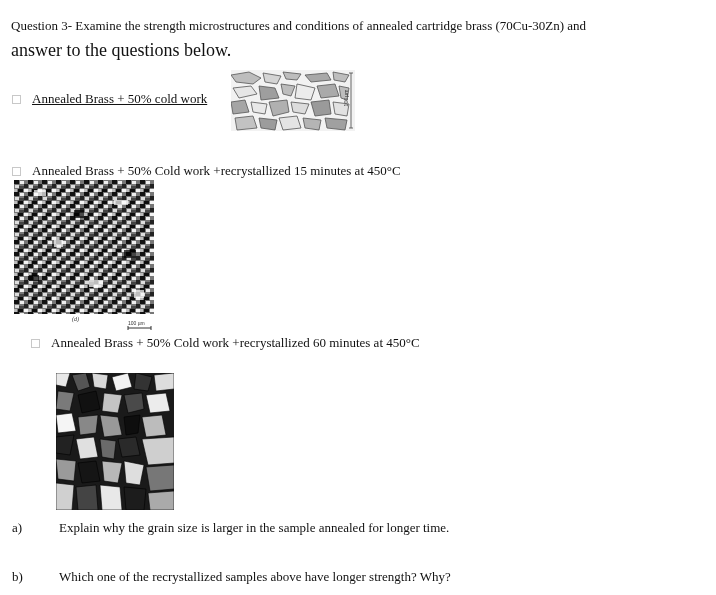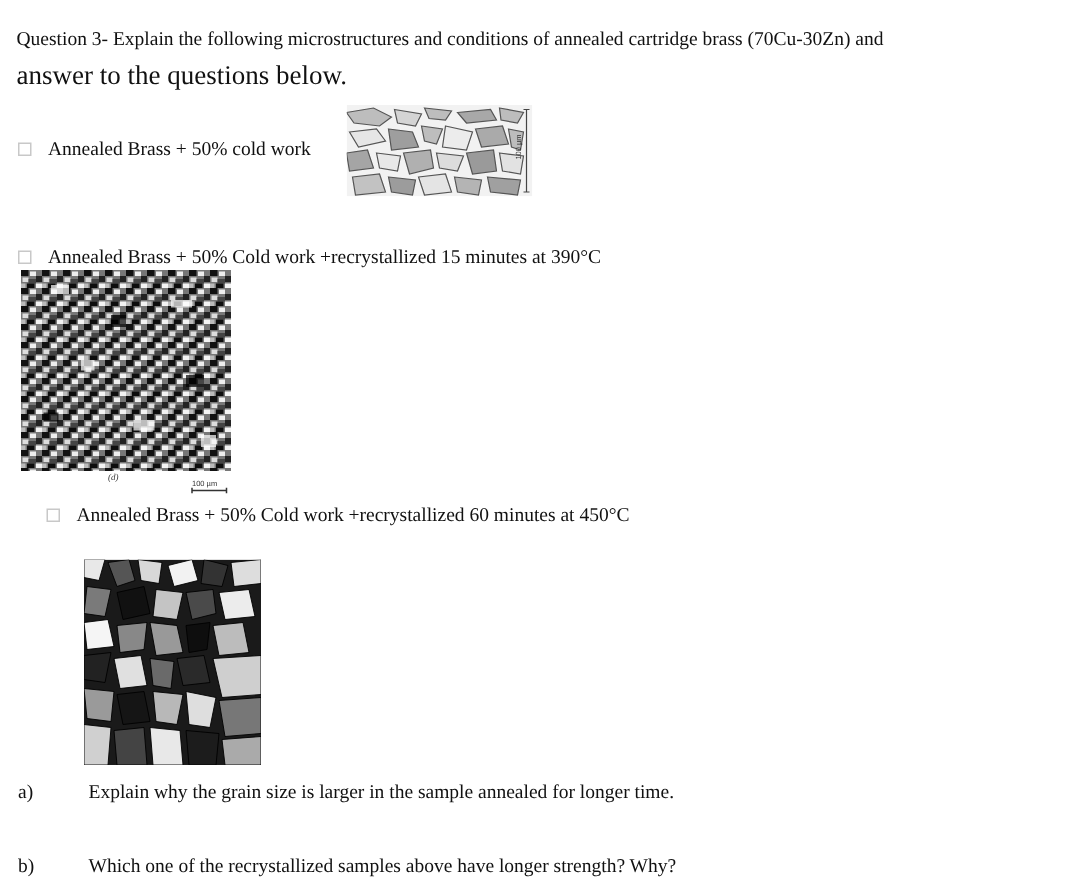--- a/index.html
+++ b/index.html
@@ -17,25 +17,25 @@
   .micro svg { display: block; }
   .caption { font-size: 6px; font-style: italic; color: #333; }
   .scale { font-size: 5px; color: #333; font-family: "Liberation Sans", sans-serif; }
   .sub-label { font-size: 13px; line-height: 16px; }
   .sub-text { font-size: 13px; line-height: 16px; white-space: nowrap; }
 </style>
 </head>
 <body>
 
 <div class="abs q-title">
-  <b>Question 3-</b><span> Explain the following microstructures and conditions of annealed cartridge brass (70Cu-30Zn) and</span>
+  <b>Question 3-</b><span> Examine the strength microstructures and conditions of annealed cartridge brass (70Cu-30Zn) and</span>
 </div>
 <div class="abs q-line2">answer to the questions below.</div>
 
-<div class="abs opt" style="left:12px; top:91px;">
+<div class="abs opt" style="left:12px; top:91px;text-decoration:underline;">
   <span class="cb"></span>
   <span>Annealed Brass + 50% cold work</span>
 </div>
 <div class="abs micro" style="left:231px; top:70px; width:124px; height:61px;">
   <svg width="124" height="61" viewBox="0 0 124 61">
     <rect width="124" height="61" fill="#f2f2f2"></rect>
     <g stroke="#555" stroke-width="0.8" fill="#bdbdbd">
       <path d="M0,5 L18,2 L30,8 L22,14 L5,12 Z"></path>
       <path d="M32,3 L50,6 L46,14 L34,12 Z" fill="#d4d4d4"></path>
       <path d="M52,2 L70,4 L66,10 L55,9 Z"></path>
@@ -61,21 +61,21 @@
     </g>
     <line x1="120" y1="3" x2="120" y2="58" stroke="#444" stroke-width="0.8"></line>
     <line x1="118" y1="3" x2="122" y2="3" stroke="#444" stroke-width="0.8"></line>
     <line x1="118" y1="58" x2="122" y2="58" stroke="#444" stroke-width="0.8"></line>
   </svg>
   <span class="abs scale" style="left:107px; top:25px; transform: rotate(-90deg);">100 µm</span>
 </div>
 
 <div class="abs opt" style="left:12px; top:163px;">
   <span class="cb"></span>
-  <span>Annealed Brass + 50% Cold work +recrystallized 15 minutes at 390°C</span>
+  <span>Annealed Brass + 50% Cold work +recrystallized 15 minutes at 450°C</span>
 </div>
 <div class="abs micro" style="left:14px; top:180px; width:140px; height:134px;">
   <svg width="140" height="134" viewBox="0 0 140 134">
     <defs>
       <pattern id="fine" width="14" height="12" patternUnits="userSpaceOnUse">
         <rect width="14" height="12" fill="#777"></rect>
         <rect x="0" y="0" width="5" height="4" fill="#111"></rect>
         <rect x="6" y="1" width="4" height="3" fill="#eee"></rect>
         <rect x="10" y="4" width="4" height="4" fill="#222"></rect>
         <rect x="1" y="5" width="4" height="3" fill="#ddd"></rect>

